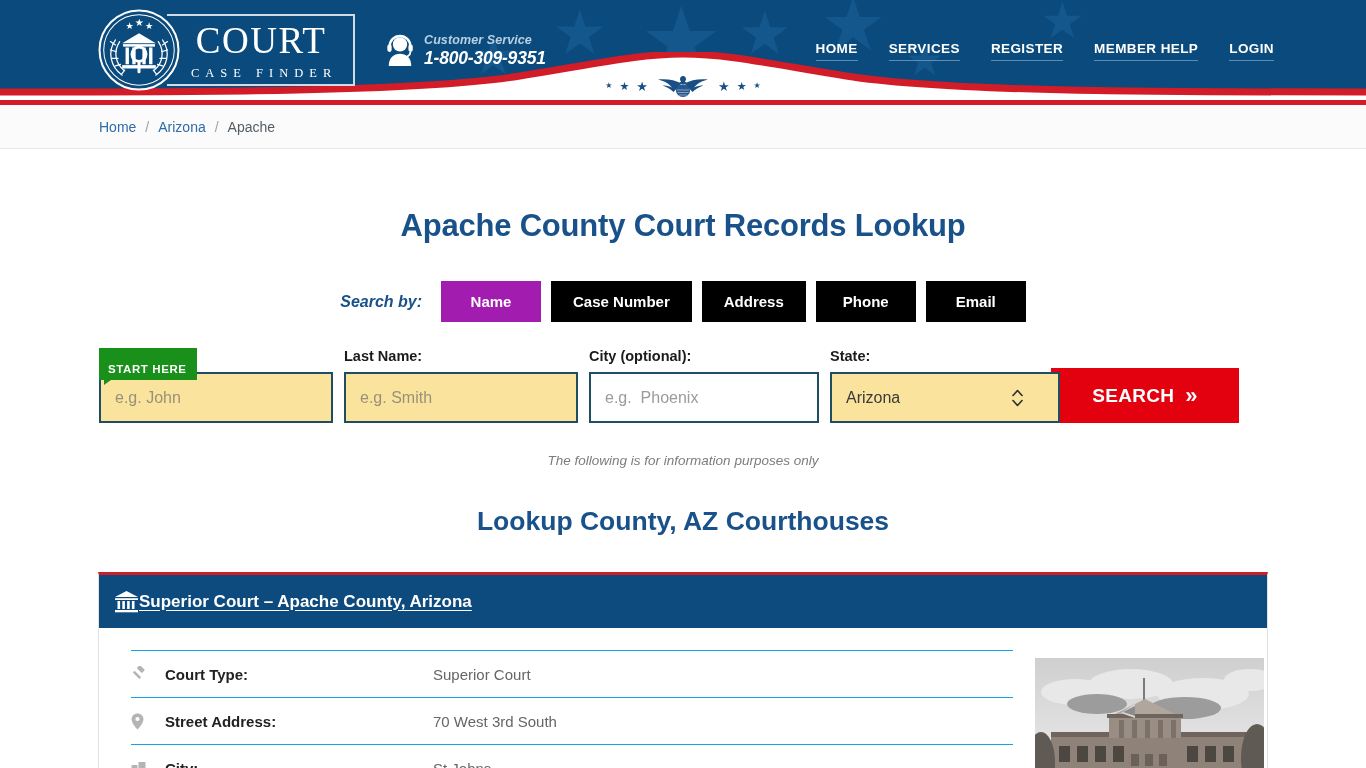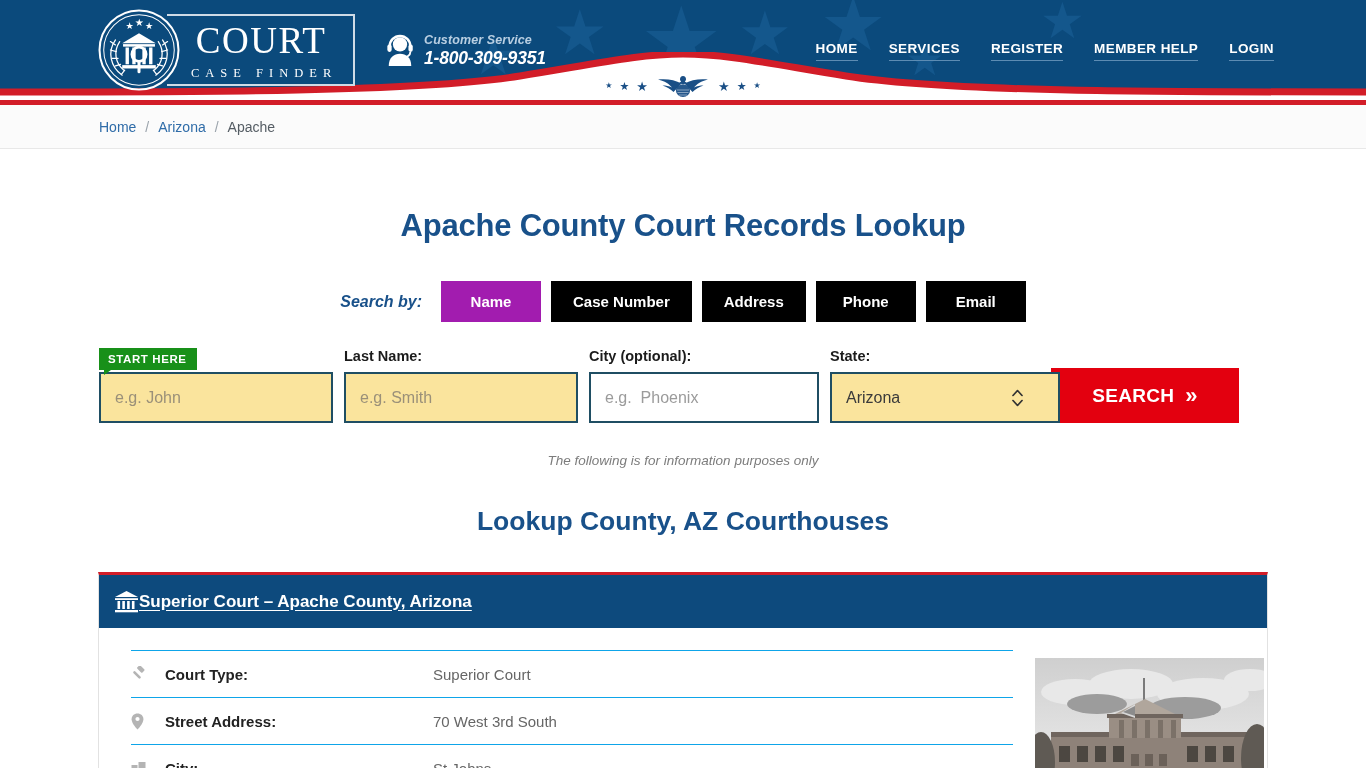--- a/index.html
+++ b/index.html
@@ -138,21 +138,21 @@
     font-family: "Liberation Sans", sans-serif;
     padding: 0 22px;
   }
   .tabbtn.active { background: #a21caf; }
 
   .formzone { position: relative; margin-top: 18px; padding-left: 99px; }
   .starthere {
     position: absolute; left: 99px; top: 0;
     background: #189019; color: #ffffff;
     font-size: 11.5px; font-weight: bold; letter-spacing: .6px;
-    padding: 5px 10px 5px 9px;
+    padding: 15px 10px 5px 9px;
   }
   .starthere::after {
     content: ""; position: absolute; left: 5px; bottom: -5px;
     border-left: 7px solid #189019;
     border-bottom: 5px solid transparent;
   }
 
   .fields { display: flex; align-items: flex-end; gap: 0; margin-top: 26px; }
   .field { display: flex; flex-direction: column; }
   .field label {

